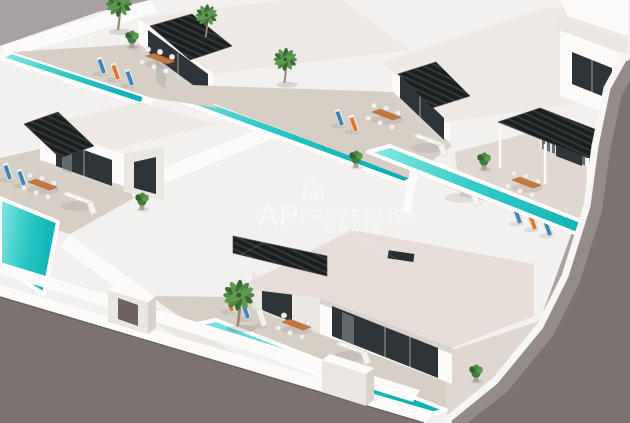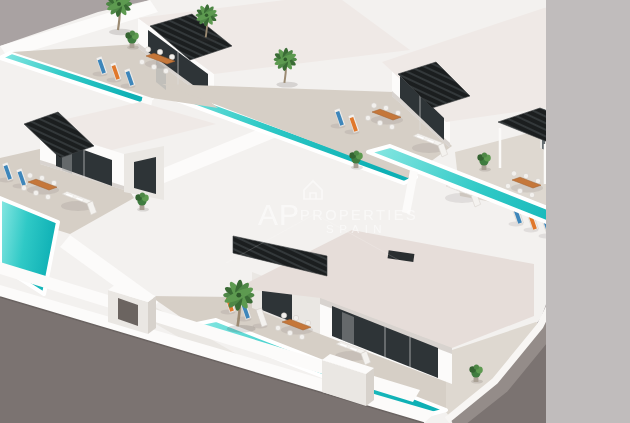--- a/index.html
+++ b/index.html
@@ -1,16 +1,16 @@
 <!DOCTYPE html>
 <html style="--backdrop: #a9a2a2; --road: #7b7371; --road_light: #948c89; --white_base: #f3f1ef; --wall_bright: #fcfbfa; --wall_shade: #eae7e3; --wall_dark: #d7d2cc; --roof_surface: #e6ddd9; --roof_light: #efe9e6; --terrace: #d6cfc6; --terrace_light: #ded8d0; --pool_deep: #0eb0b5; --pool_mid: #2fc9c6; --pool_light: #8ae8e3; --glass_dark: #2e3437; --pergola_dark: #1b1e1f; --table_wood: #c5773a; --towel_blue: #3e86ba; --towel_orange: #e0782c; --sofa_white: #f4f2ef; --plant_green: #3f7c3f; --palm_green: #4e8746; --watermark: #ffffff;"><head>
 <meta charset="utf-8">
 <style>
   html,body{margin:0;padding:0;background:#c0bcbc;font-family:"Liberation Sans",sans-serif;}
-  .stage{width:546px;height:423px;position:relative;overflow:hidden;background:var(--backdrop,#a9a2a2);}
+  .stage{width:630px;height:423px;position:relative;overflow:hidden;background:var(--backdrop,#a9a2a2);}
   svg{display:block}
   .bg{fill:var(--backdrop,#a9a2a2)}
   .base{fill:var(--white_base,#f3f1ef)}
   .wallB{fill:var(--wall_bright,#fcfbfa)}
   .wallS{fill:var(--wall_shade,#eae7e3)}
   .wallD{fill:var(--wall_dark,#d7d2cc)}
   .roofp{fill:var(--roof_surface,#e6ddd9)}
   .roofl{fill:var(--roof_light,#efe9e6)}
   .terr{fill:var(--terrace,#d6cfc6)}
   .terrL{fill:var(--terrace_light,#ded8d0)}

